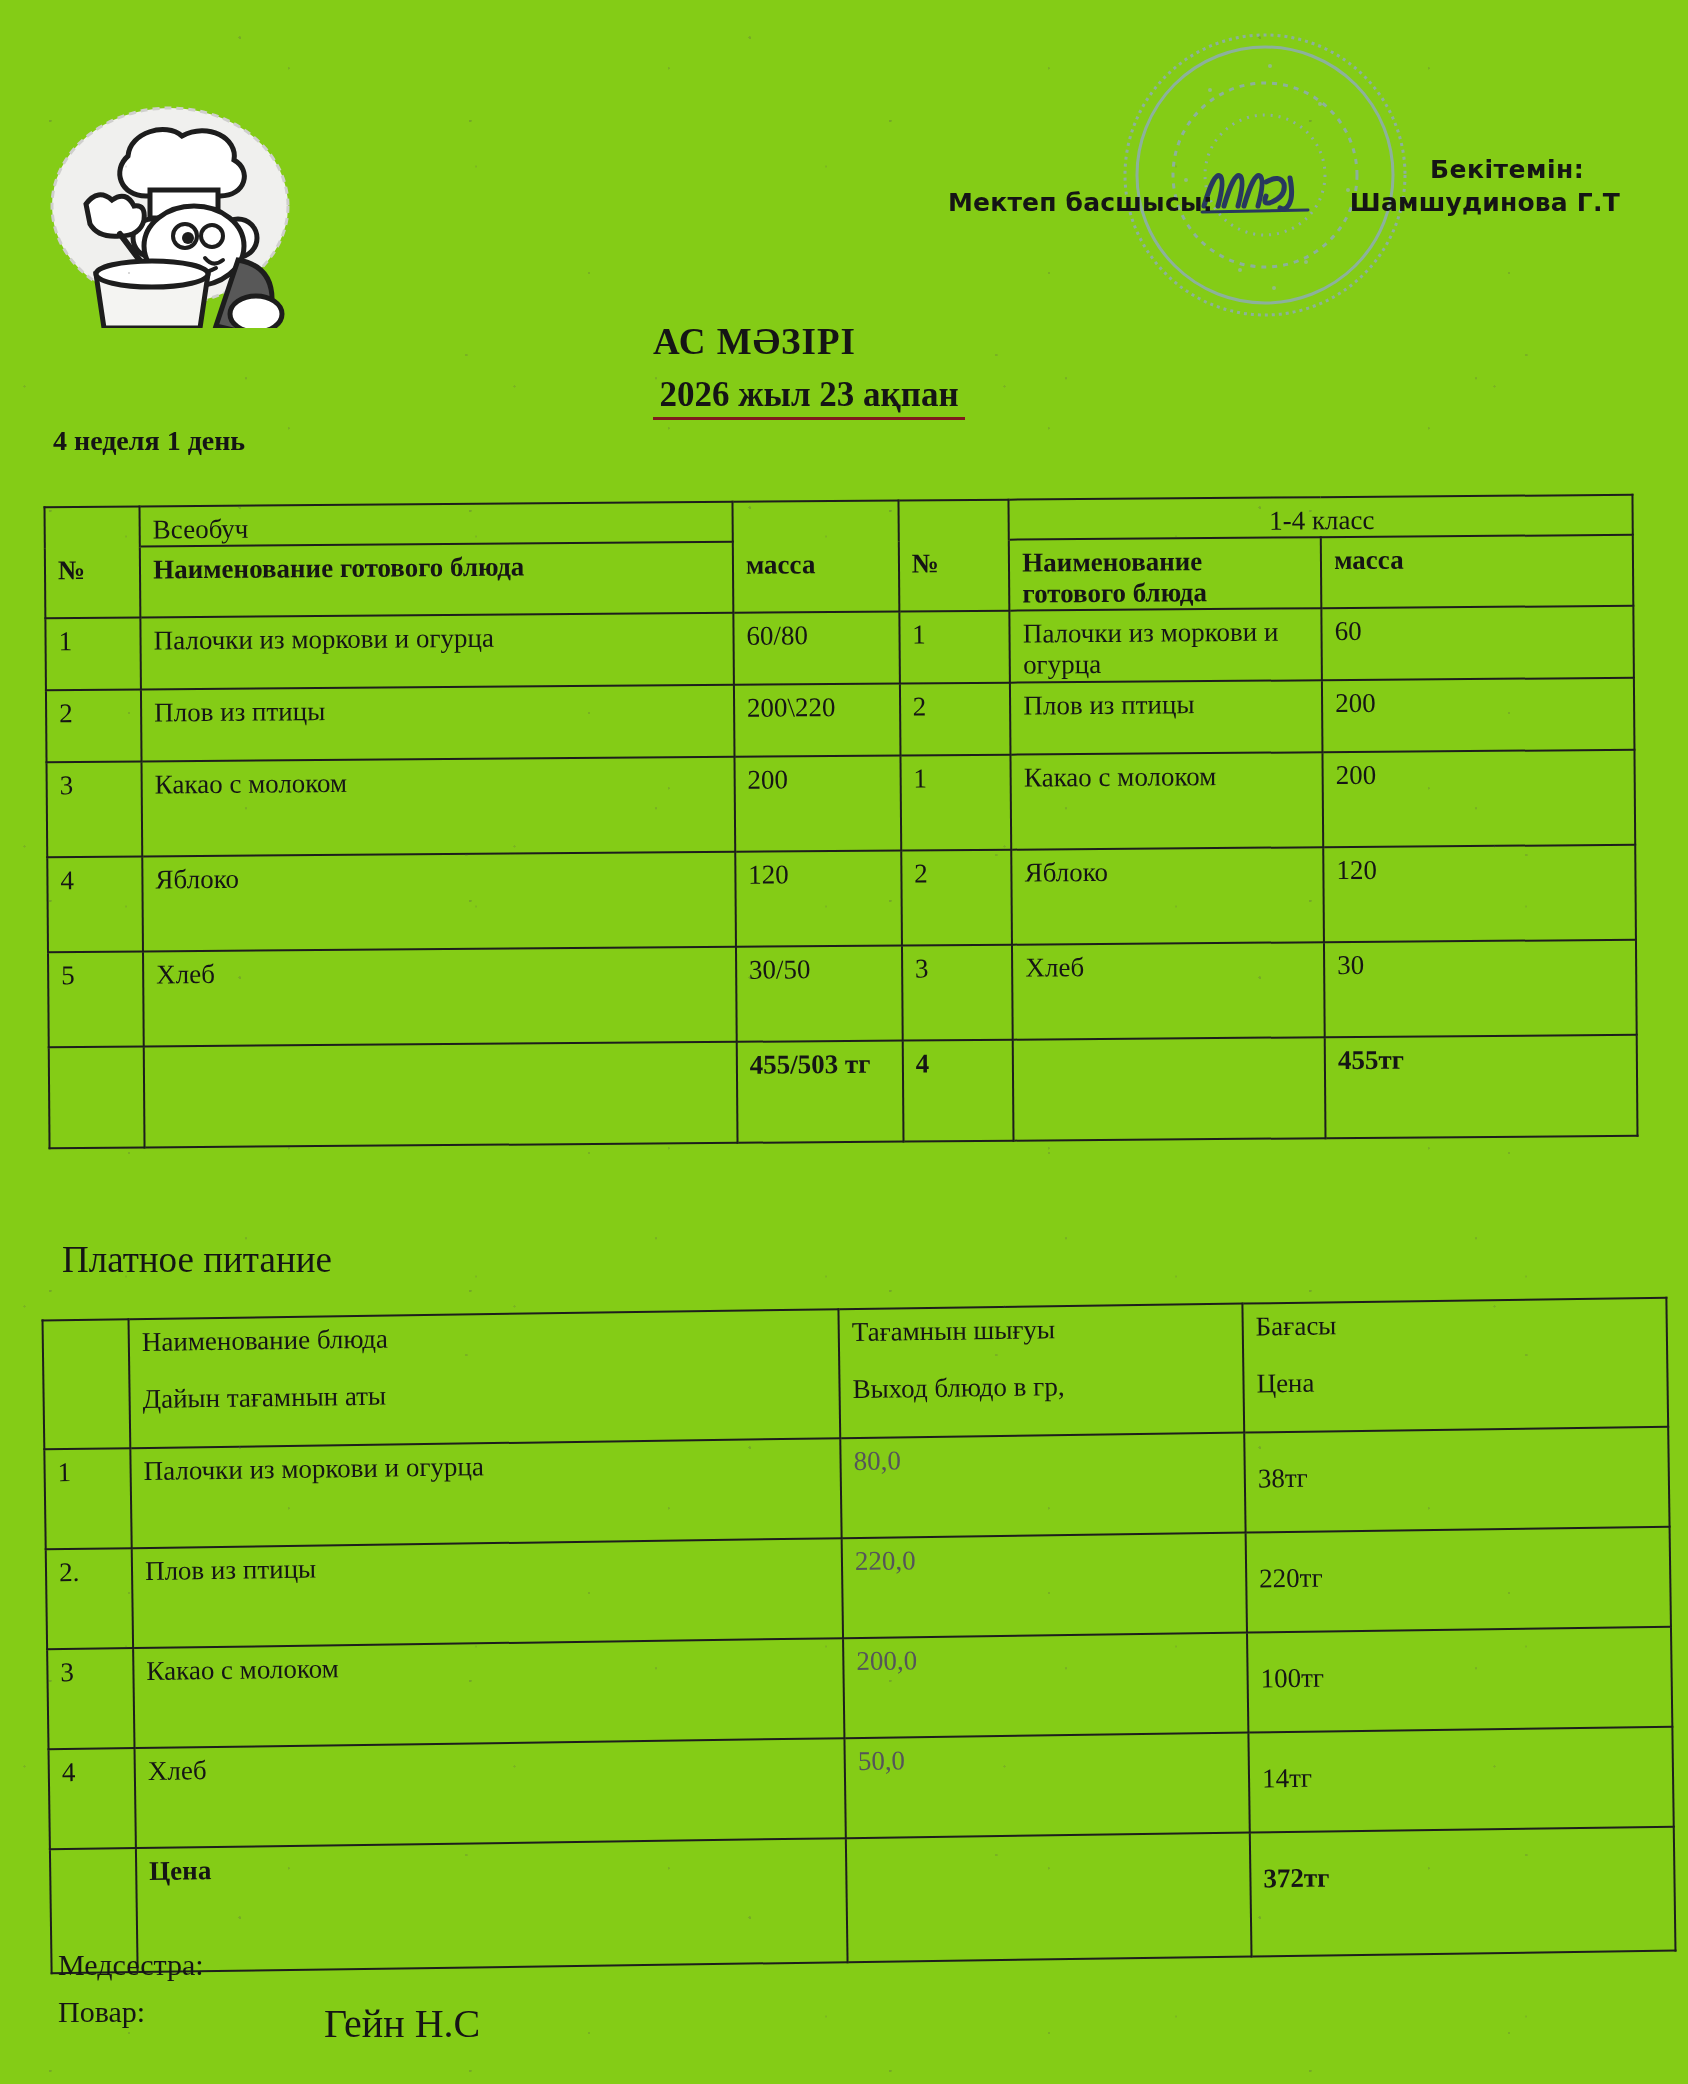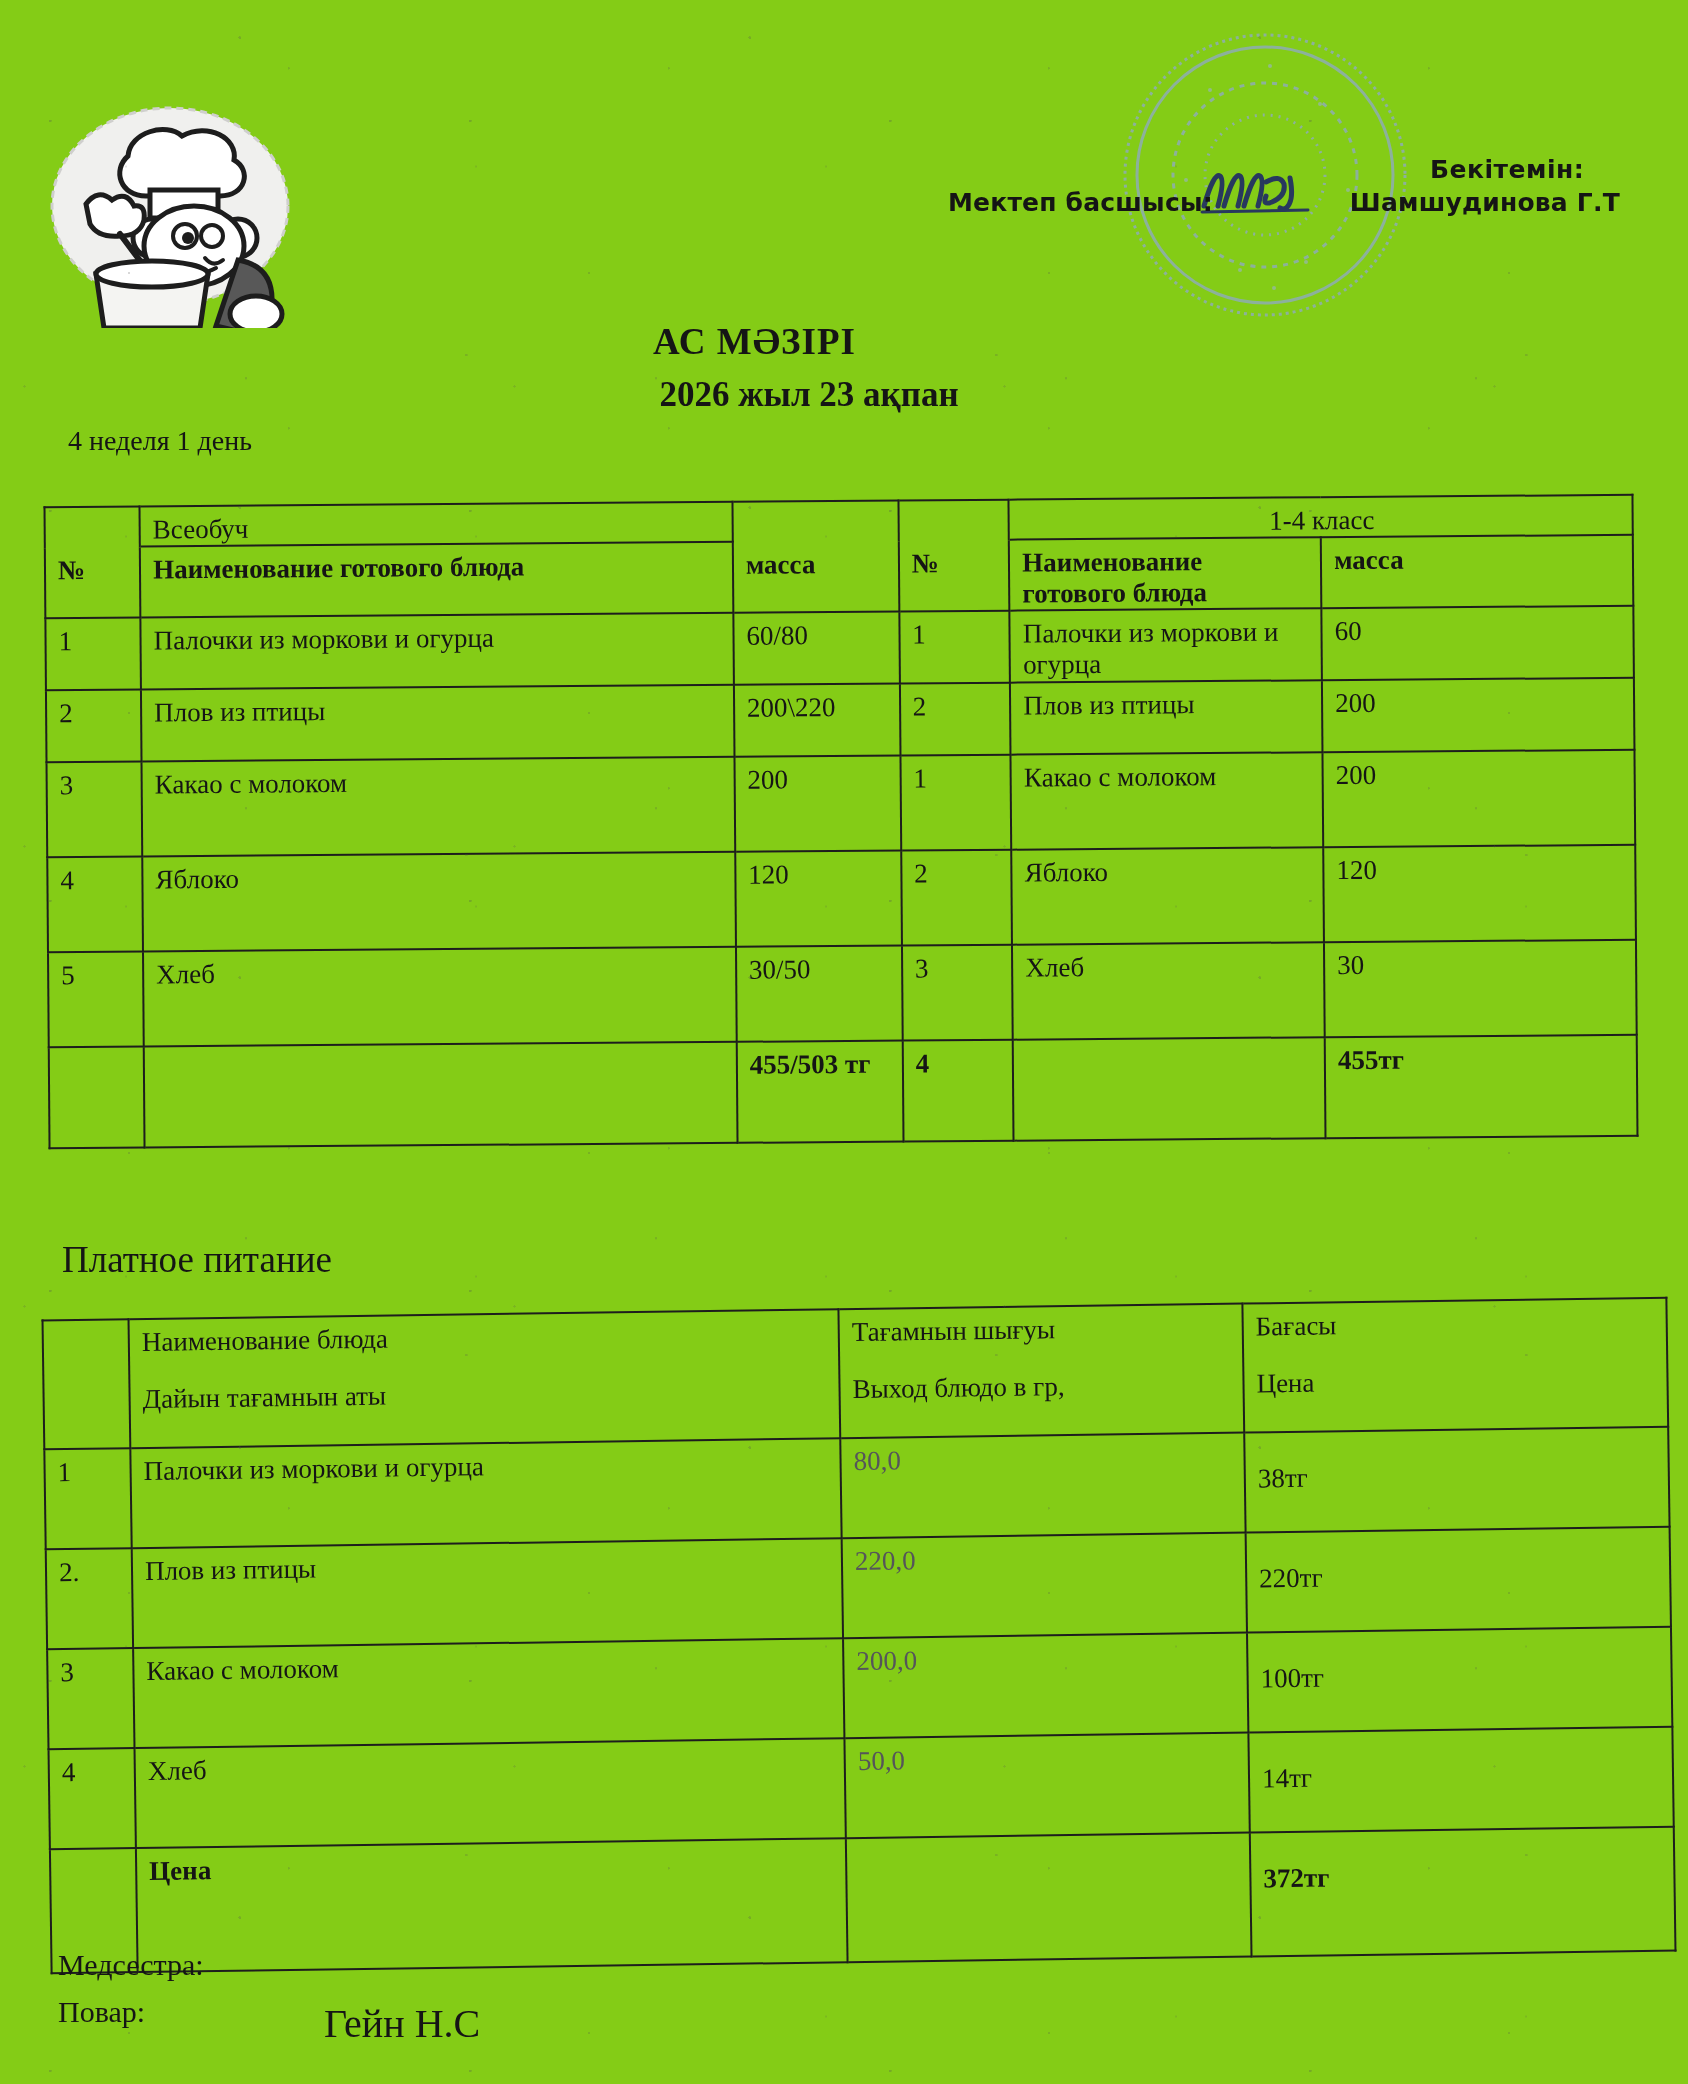--- a/index.html
+++ b/index.html
@@ -103,30 +103,30 @@
     left: 0;
     top: 375px;
     width: 1688px;
     text-align: center;
     font-weight: bold;
     font-size: 35px;
   }
   .doc-date .inner {
     margin-left: -70px;
     display: inline-block;
-    border-bottom: 3px solid #84cc16;
+    border-bottom: 3px solid #7f1d1d;
     padding: 0 6px 2px 6px;
   }
 
   .week-day {
     position: absolute;
-    left: 68px;
+    left: 53px;
     top: 425px;
     font-size: 28px;
-    font-weight: normal;
+    font-weight: bold;
     text-align: right;
   }
   .paid-label {
     position: absolute;
     left: 62px;
     top: 1238px;
     font-size: 37px;
   }
 
   

